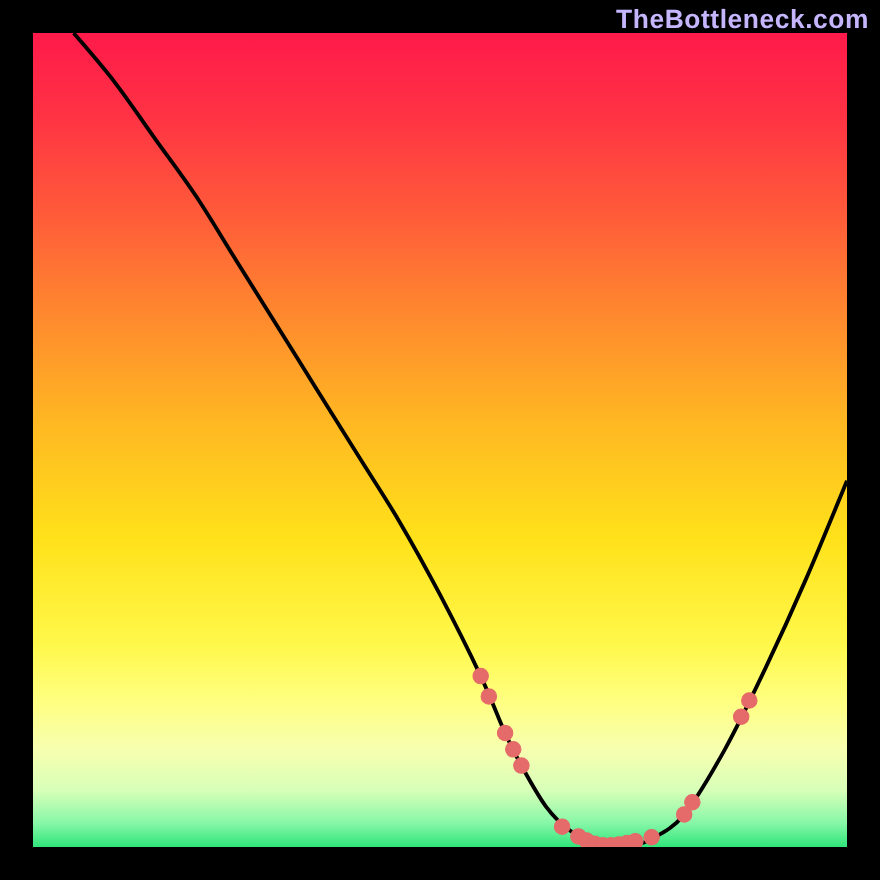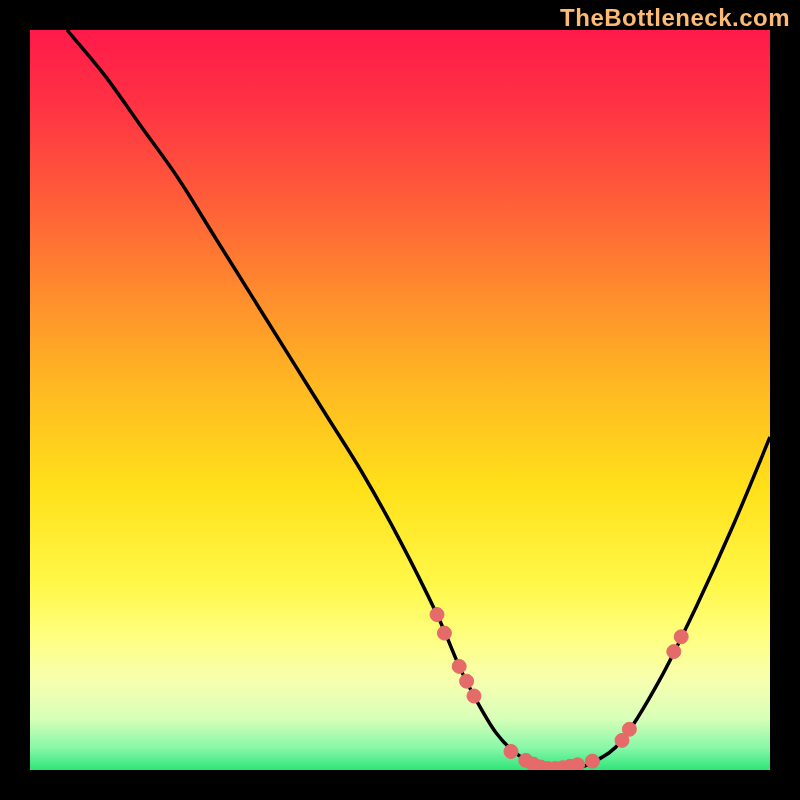--- a/index.html
+++ b/index.html
@@ -16,21 +16,21 @@
     width: 800px;
     height: 800px;
     background: #000;
   }
   .watermark {
     position: absolute;
     top: 4px;
     right: 10px;
     font-size: 24px;
     font-weight: bold;
-    color: #fdba74;
+    color: #c4b5fd;
     letter-spacing: 0.5px;
     z-index: 10;
   }
   .plot {
     position: absolute;
     left: 30px;
     top: 30px;
     width: 740px;
     height: 740px;
   }

